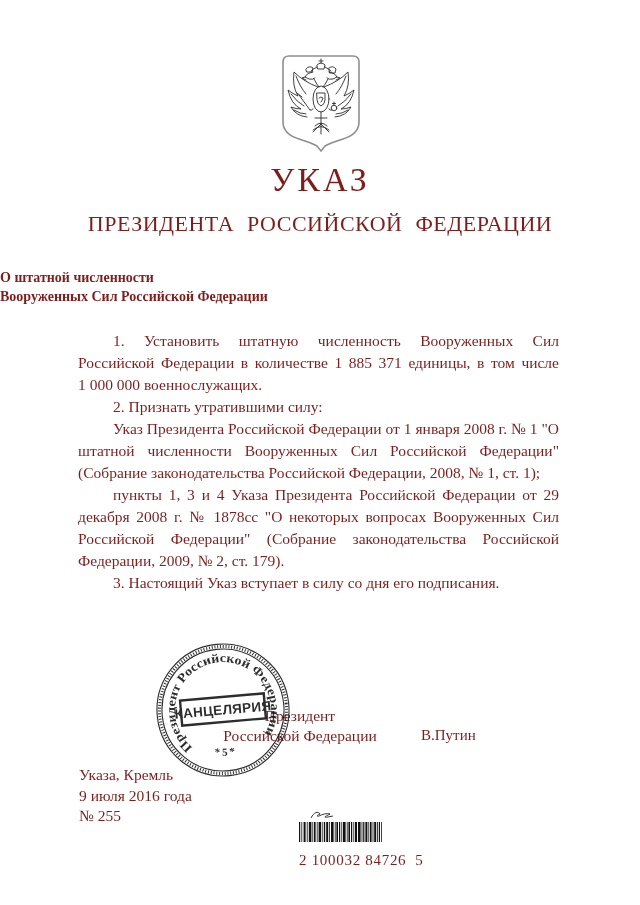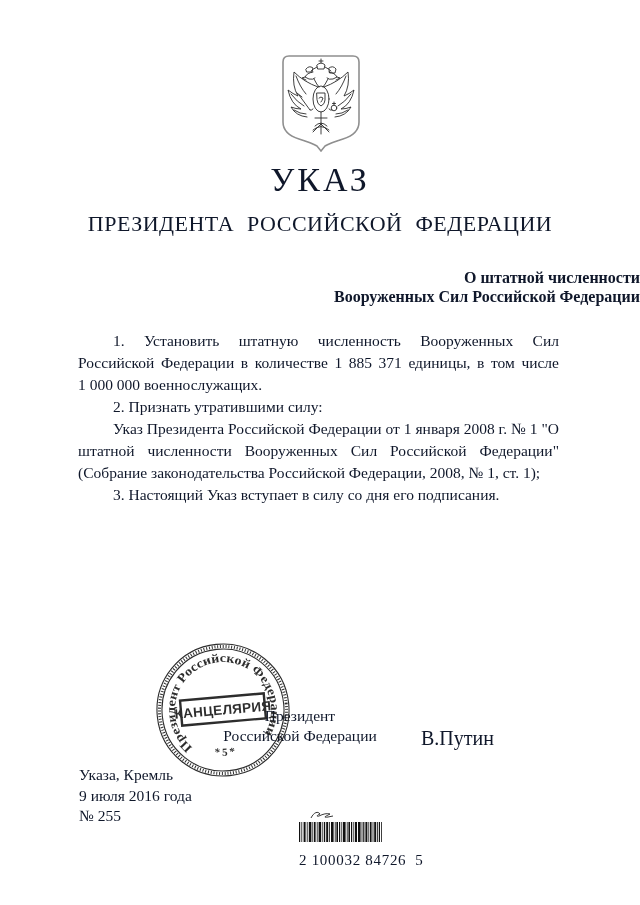--- a/index.html
+++ b/index.html
@@ -1,49 +1,49 @@
 <!DOCTYPE html>
 <html><head>
 <meta charset="utf-8">
 <style>
   html, body { margin:0; padding:0; background:#e8e8e8; }
   .page {
     position:relative;
     width:640px; height:905px;
     margin:0 auto;
     background:#ffffff;
-    color:#0f172a;
+    color:#7f1d1d;
     font-family:"Liberation Serif", serif;
     overflow:hidden;
   }
   .emblem { position:absolute; left:279px; top:54px; width:84px; height:100px; }
   .doc-title {
     position:absolute; top:161px; left:0; width:100%;
     text-align:center; font-size:34px; font-weight:normal;
     letter-spacing:3px; margin:0;
   }
   .doc-org {
     position:absolute; top:211px; left:0; width:100%;
     text-align:center; font-size:22px; font-weight:normal;
     letter-spacing:0.5px; word-spacing:7px; margin:0;
   }
   .doc-subject {
     position:absolute; top:268px; left:0; width:100%;
-    text-align:right; font-weight:bold; font-size:16px; line-height:19px;
+    text-align:left; font-weight:bold; font-size:14px; line-height:19px;
   }
   .body-text {
     position:absolute; left:78px; top:330px; width:481px;
     font-size:15.5px; line-height:22px; text-align:justify;
   }
   .body-text p { margin:0; text-indent:35px; }
   .sig-title {
     position:absolute; left:220px; top:706px; width:160px;
     text-align:center; font-size:15.5px; line-height:20px;
   }
-  .sig-name { position:absolute; left:421px; top:727px; font-size:20px; }
+  .sig-name { position:absolute; left:421px; top:727px; font-size:15px; }
   .stamp {
     position:absolute; left:152px; top:639px; width:142px; height:142px;
     transform:rotate(-6deg); opacity:0.92; pointer-events:none;
   }
   .stamp text { font-family:"Liberation Serif", serif; }
   .stamp .center-label { font-family:"Liberation Sans", sans-serif; }
   .footer-block {
     position:absolute; left:79px; top:765px;
     font-size:15.5px; line-height:20.5px;
   }
@@ -97,20 +97,21 @@
 
   <div class="doc-subject">
     <div>О штатной численности</div>
     <div>Вооруженных Сил Российской Федерации</div>
   </div>
 
   <div class="body-text">
     <p>1. Установить штатную численность Вооруженных Сил Российской Федерации в количестве 1&nbsp;885&nbsp;371 единицы, в том числе 1&nbsp;000&nbsp;000 военнослужащих.</p>
     <p>2. Признать утратившими силу:</p>
     <p>Указ Президента Российской Федерации от 1 января 2008 г. № 1 "О штатной численности Вооруженных Сил Российской Федерации" (Собрание законодательства Российской Федерации, 2008, № 1, ст. 1);</p>
+    <p>пункты 1, 3 и 4 Указа Президента Российской Федерации от 29 декабря 2008 г. № 1878сс "О некоторых вопросах Вооруженных Сил Российской Федерации" (Собрание законодательства Российской Федерации, 2009, № 2, ст. 179).</p>
     <p>3. Настоящий Указ вступает в силу со дня его подписания.</p>
   </div>
 
   <div class="sig-title">
     <div>Президент</div>
     <div>Российской Федерации</div>
   </div>
   <div class="sig-name">В.Путин</div>
 
   <div class="stamp">

